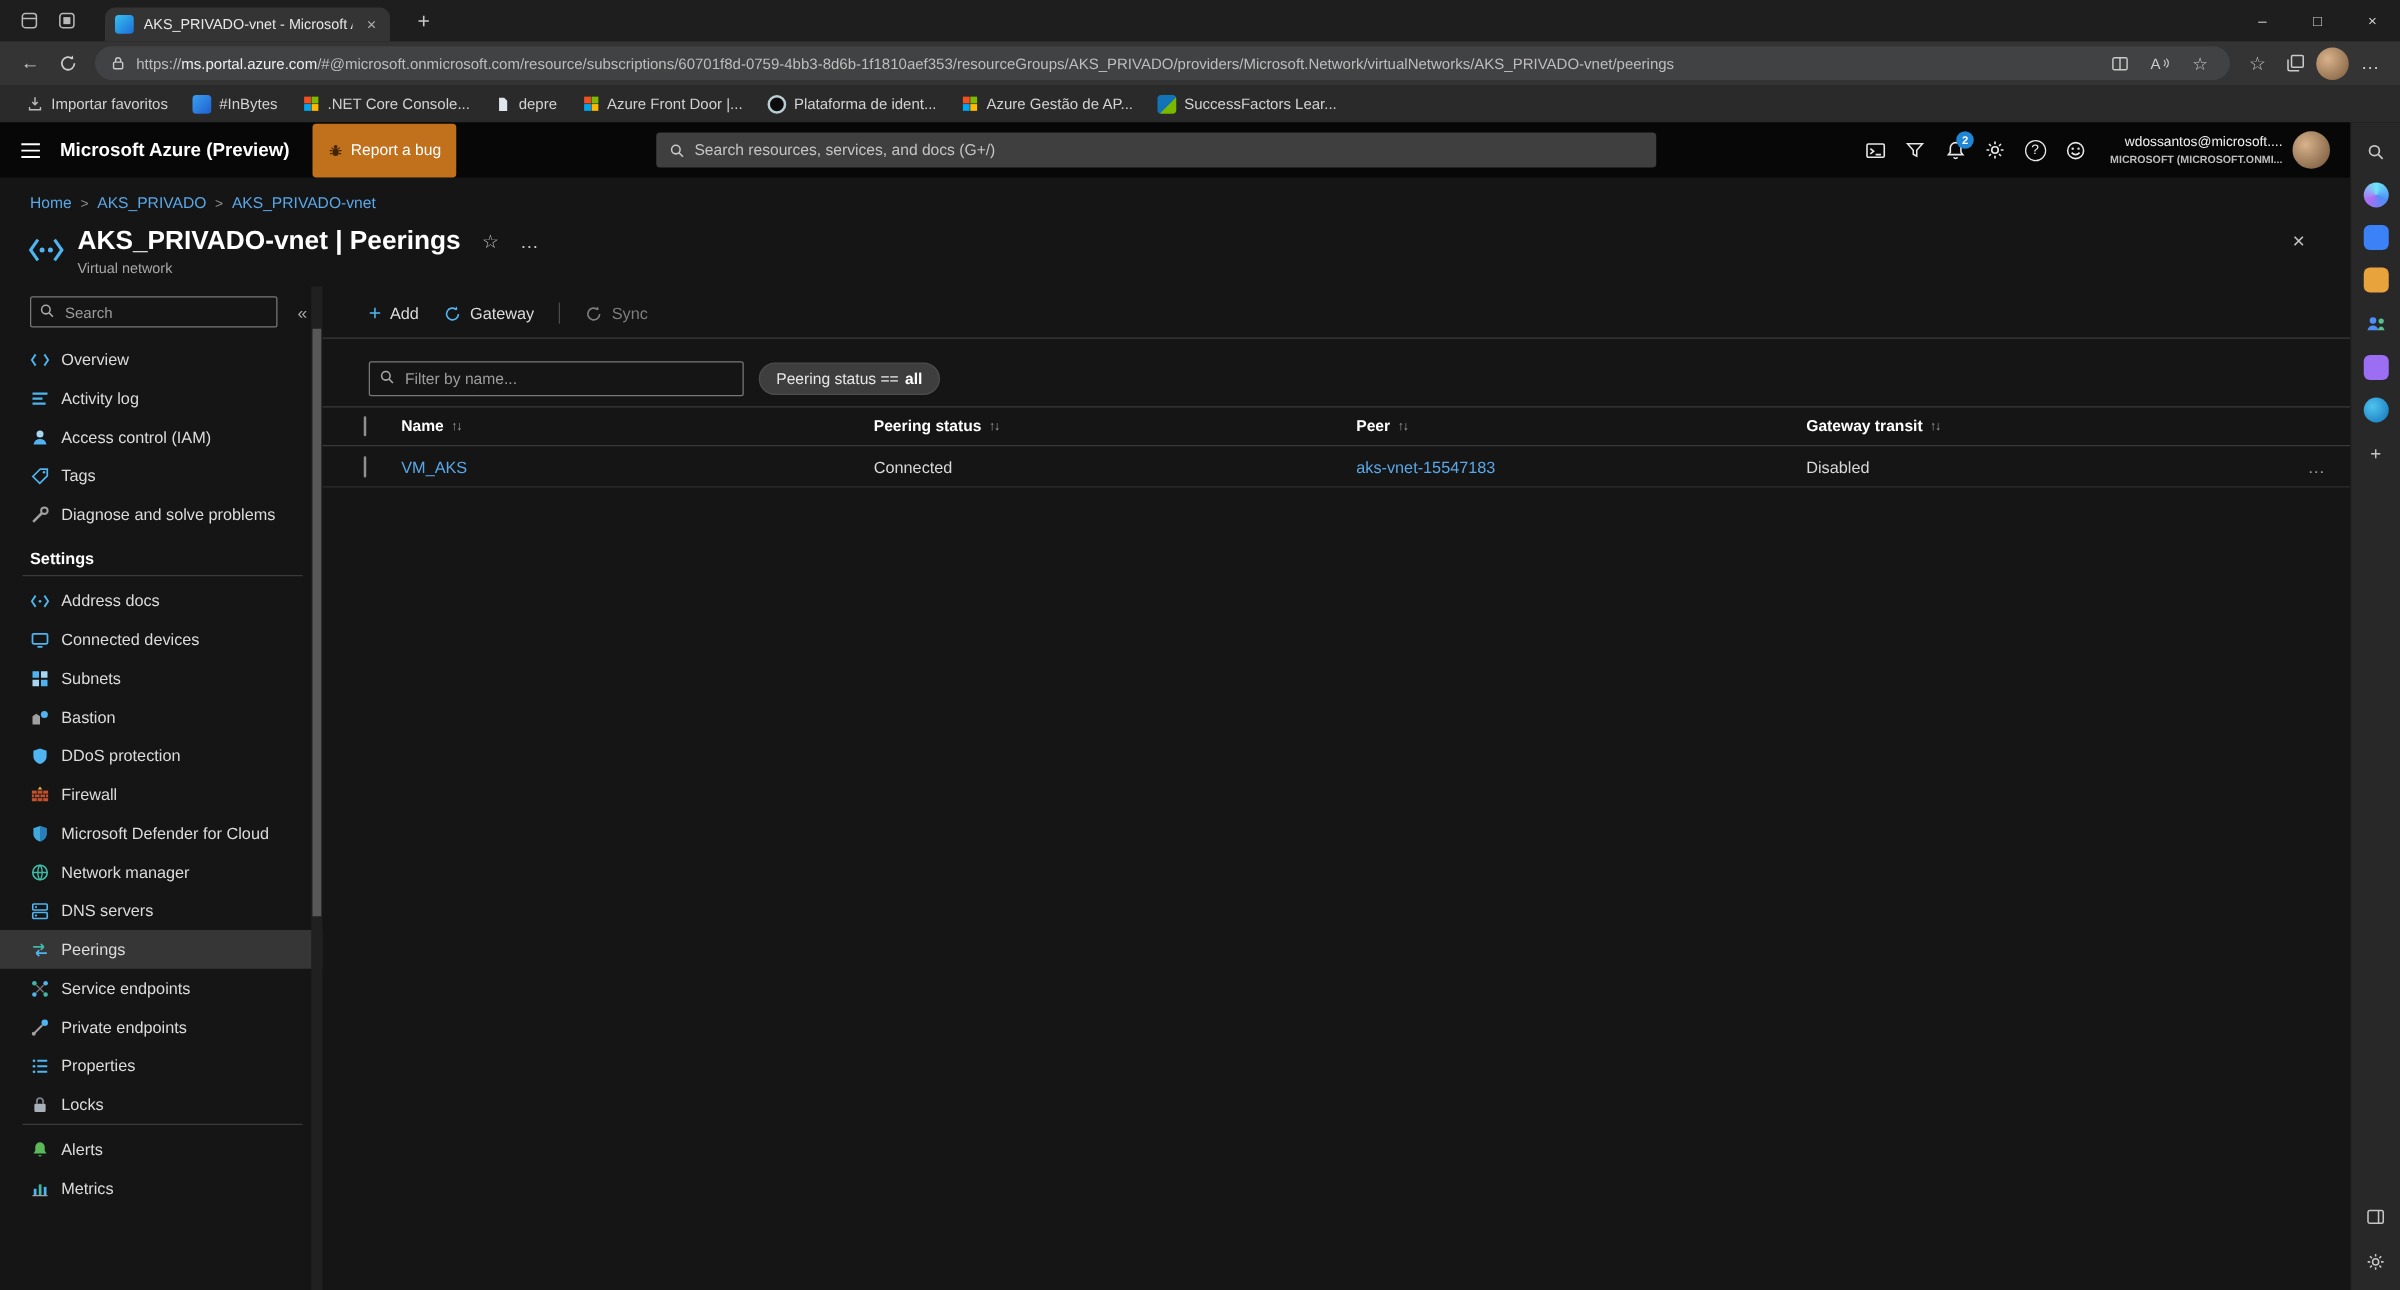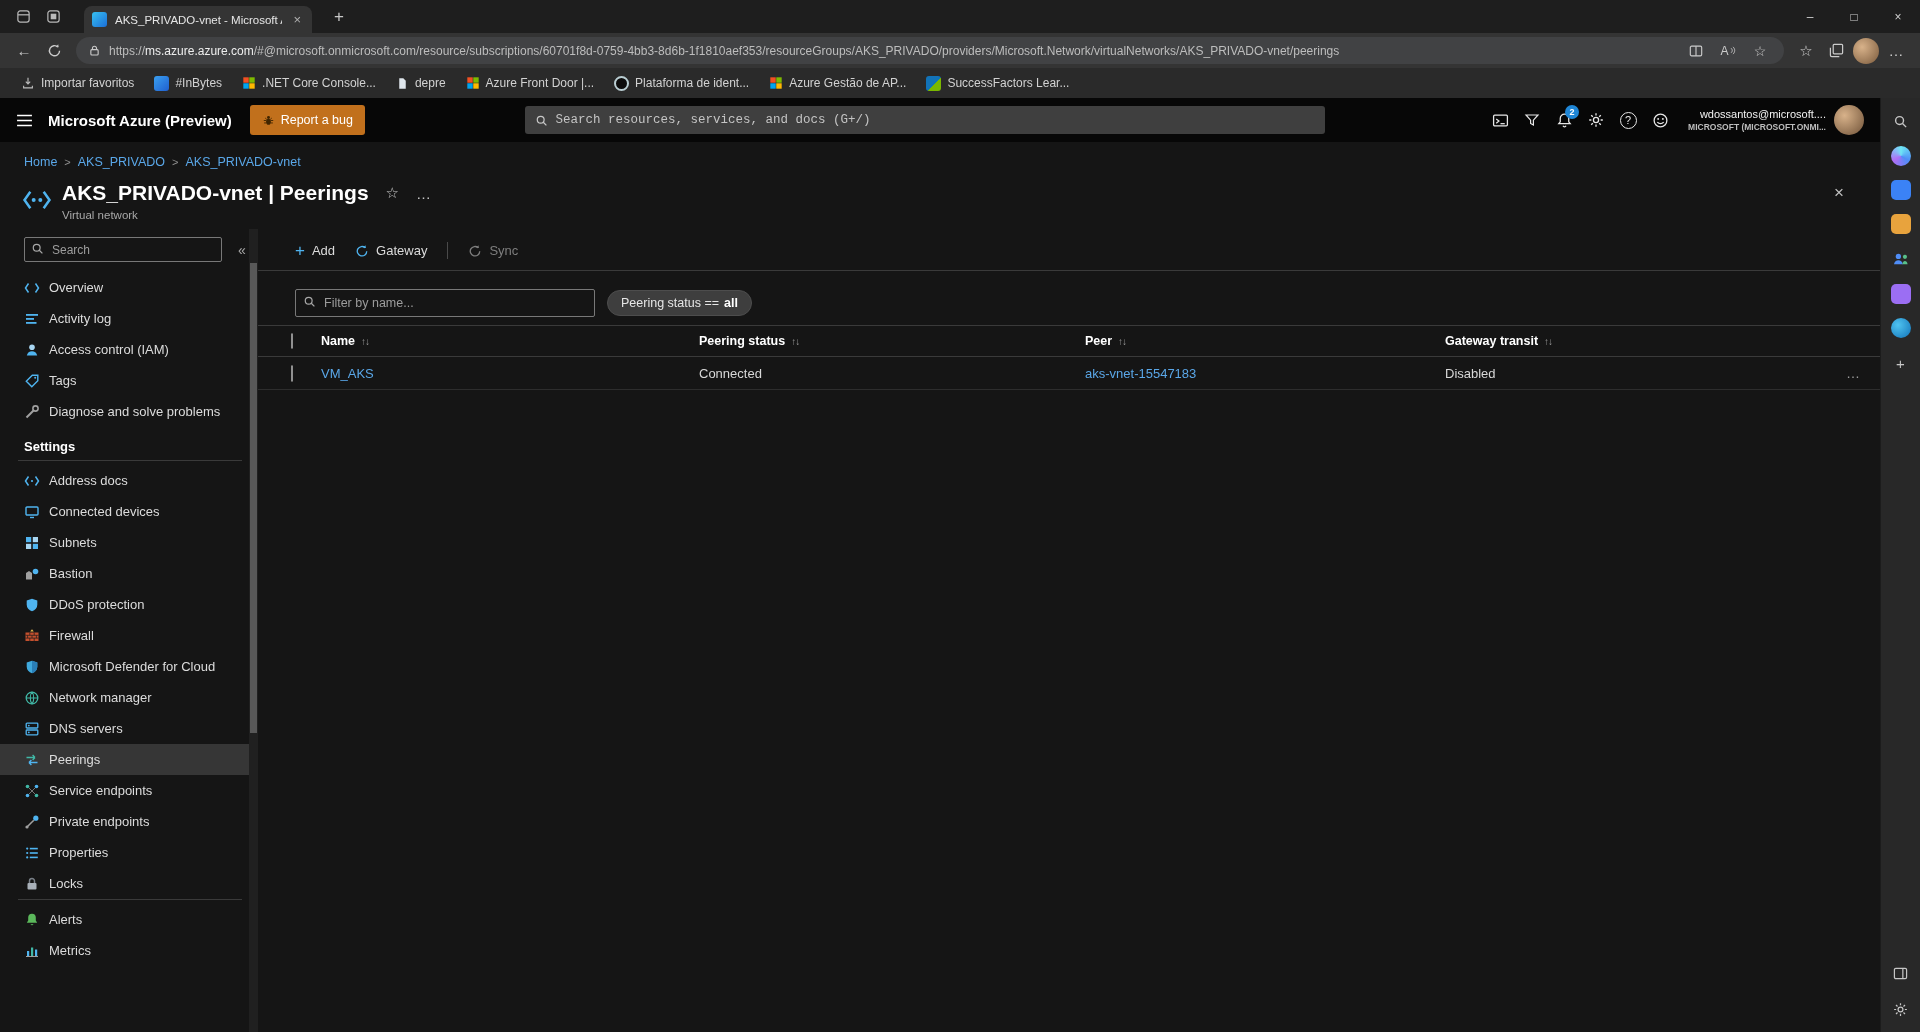--- a/index.html
+++ b/index.html
@@ -36,23 +36,23 @@
 .app-row{flex:1;display:flex;min-height:0}
 .page{flex:1;display:flex;flex-direction:column;min-width:0;background:#151515}
 .rail{width:40px;background:#282828;display:flex;flex-direction:column;align-items:center;padding:12px 0;gap:14px;border-left:1px solid #1c1c1c}
 .rail-ic{width:22px;height:22px;display:flex;align-items:center;justify-content:center;color:#c6c6c6;font-size:15px}
 .rail-dot{width:20px;height:20px;border-radius:5px}
 .rail-bottom{margin-top:auto;display:flex;flex-direction:column;gap:14px;align-items:center}
 
 .azbar{height:44px;background:#070707;display:flex;align-items:center;color:#fff;flex:none}
 .az-burger{width:48px;height:100%;display:flex;align-items:center;justify-content:center}
 .az-brand{font-size:15px;font-weight:bold;margin-right:18px;white-space:nowrap}
-.az-bug{height:30px;background:#c1701c;border-radius:3px;display:flex;align-items:center;gap:6px;padding:0 12px;font-size:12.5px;color:#fff;white-space:nowrap}
+.az-bug{height:43px;background:#c1701c;border-radius:3px;display:flex;align-items:center;gap:6px;padding:0 12px;font-size:12.5px;color:#fff;white-space:nowrap}
 .az-search{width:800px;height:28px;background:#3f3f3f;border-radius:3px;display:flex;align-items:center;padding:0 10px;gap:8px;margin:0 auto;color:#c8c8c8}
-.az-search input{flex:1;background:transparent;border:none;outline:none;color:#e8e8e8;font-size:12.5px;font-family:Liberation Mono, monospace}
+.az-search input{flex:1;background:transparent;border:none;outline:none;color:#e8e8e8;font-size:12.5px;font-family:Liberation Sans, sans-serif}
 .az-search input::placeholder{color:#c4c4c4}
 .az-right{display:flex;align-items:center;margin-right:8px}
 .az-ic{width:32px;height:32px;display:flex;align-items:center;justify-content:center;color:#e8e8e8;position:relative;flex:none}
 .badge{position:absolute;top:1px;right:1px;background:#1f86d6;color:#fff;font-size:9px;min-width:14px;height:14px;border-radius:7px;display:flex;align-items:center;justify-content:center;font-weight:bold}
 .az-user{text-align:right;margin:0 8px 0 12px;line-height:1.3;white-space:nowrap}
 .az-user .l1{font-size:11px;color:#f2f2f2}
 .az-user .l2{font-size:8.5px;color:#bdbdbd;font-weight:bold}
 .az-avatar{width:30px;height:30px;border-radius:50%;background:radial-gradient(circle at 35% 35%,#d8b28a,#6f5238);margin-right:8px;flex:none}
 
 .crumbs{padding:13px 0 2px 24px;font-size:12.5px;flex:none}
@@ -144,21 +144,21 @@
           <path d="M12 1.4l.4 3.2-3.2-.4z" fill="currentColor"></path>
         </svg>
     </div>
     <div class="urlbar">
       <span>
         <svg width="13" height="13" viewBox="0 0 16 16" style="color:#c9c9c9">
             <rect x="3.5" y="7" width="9" height="6.5" rx="1.2" fill="none" stroke="currentColor" stroke-width="1.4"></rect>
             <path d="M5.5 7V5.2a2.5 2.5 0 0 1 5 0V7" fill="none" stroke="currentColor" stroke-width="1.4"></path>
           </svg>
       </span>
-      <span class="url-text"><span>https://</span><span class="host">ms.azure.azure.com</span><span>/#@microsoft.onmicrosoft.com/resource/subscriptions/60701f8d-0759-4bb3-8d6b-1f1810aef353/resourceGroups/AKS_PRIVADO/providers/Microsoft.Network/virtualNetworks/AKS_PRIVADO-vnet/peerings</span></span>
+      <span class="url-text"><span>https://</span><span class="host">ms.portal.azure.com</span><span>/#@microsoft.onmicrosoft.com/resource/subscriptions/60701f8d-0759-4bb3-8d6b-1f1810aef353/resourceGroups/AKS_PRIVADO/providers/Microsoft.Network/virtualNetworks/AKS_PRIVADO-vnet/peerings</span></span>
       <div class="nv-btn">
         <svg width="14" height="14" viewBox="0 0 16 16">
             <rect x="1.5" y="2.5" width="13" height="11" rx="1.5" fill="none" stroke="currentColor" stroke-width="1.3"></rect>
             <path d="M8 2.5v11" stroke="currentColor" stroke-width="1.3"></path>
           </svg>
       </div>
       <div class="nv-btn" style="font-size:12px;gap:1px">
         <span>A</span>
         <svg width="6" height="13" viewBox="0 0 8 16">
             <path d="M1.5 5c2 1.6 2 4.4 0 6M4 3.2c3 2.8 3 6.8 0 9.6" stroke="currentColor" fill="none" stroke-width="1.2"></path>

